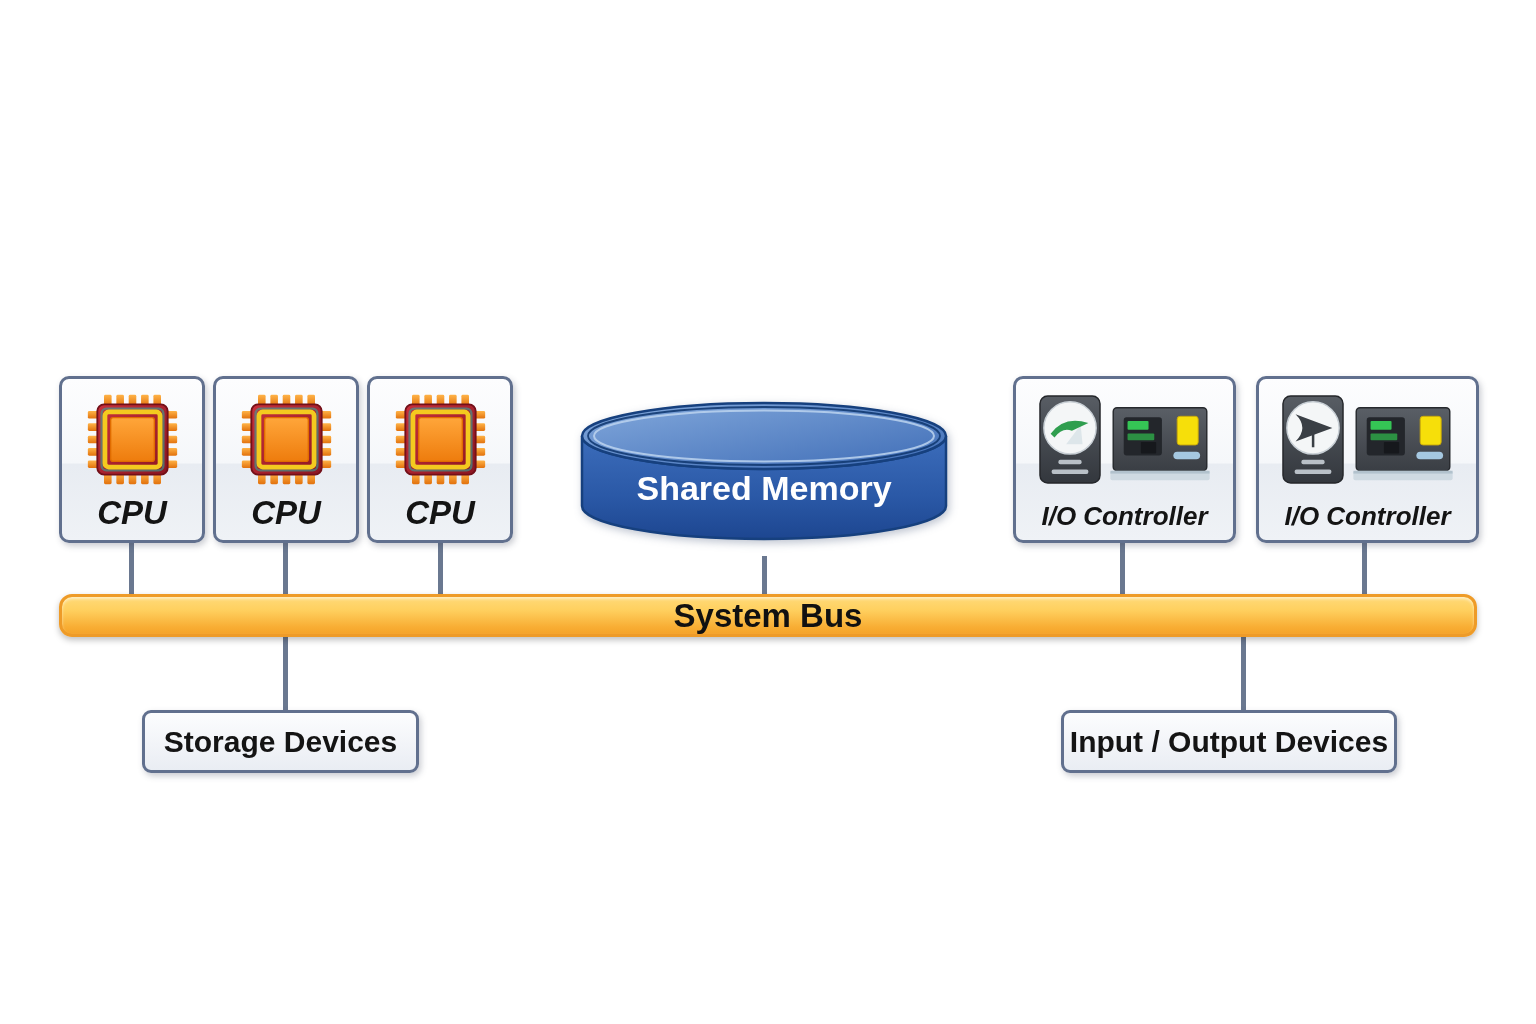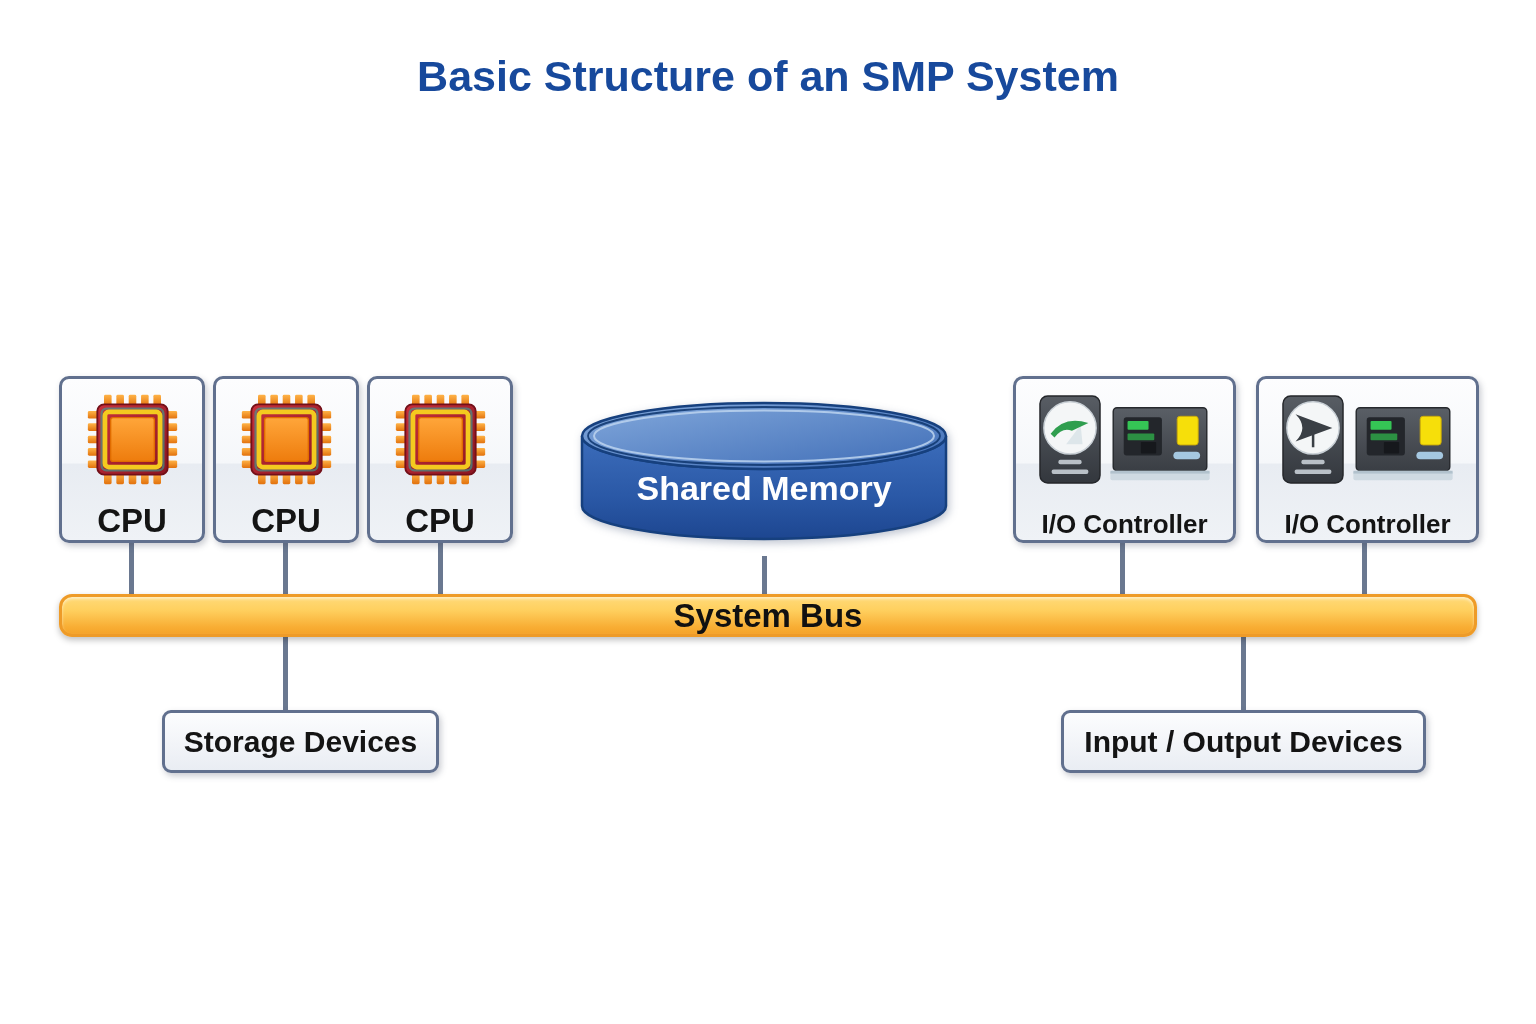--- a/index.html
+++ b/index.html
@@ -16,21 +16,21 @@
   
   .node {
     position:absolute; top:376px; height:167px; box-sizing:border-box;
     background:linear-gradient(180deg,#fdfdfe 0%,#f5f7fa 52%,#e8ecf2 53%,#eff2f6 100%);
     border:3px solid #61708e; border-radius:10px;
     box-shadow:2px 3px 6px rgba(60,70,90,.28);
     display:flex; flex-direction:column; align-items:center;
   }
   .node.cpu { width:146px; }
   .node.io  { width:223px; }
-  .node-label { margin-top:auto; font-size:33px; font-weight:bold; color:#141414; white-space:nowrap; }
+  .node-label { margin-top:auto; margin-bottom:8px; font-size:33px; font-weight:bold; color:#141414; white-space:nowrap;font-style:italic; }
   .node.io .node-label { font-size:26px; }
   .chip-icon { margin-top:13px; }
   .io-icons { display:flex; align-items:flex-end; gap:5px; margin-top:15px; }
   
   .memory { position:absolute; left:577px; top:395px; width:374px; height:156px; }
   .memory svg { filter:drop-shadow(2px 3px 4px rgba(40,60,100,.3)); }
   .memory-label {
     position:absolute; left:0; top:74px; width:100%; text-align:center;
     color:#ffffff; font-size:34px; font-weight:bold; white-space:nowrap;
   }
@@ -45,22 +45,22 @@
   .bus-label { font-size:33px; font-weight:bold; color:#111111; }
   
   .device-box {
     position:absolute; top:710px; height:63px; box-sizing:border-box;
     background:linear-gradient(180deg,#fcfdfe 0%,#f2f4f8 55%,#e9edf3 100%);
     border:3px solid #61708e; border-radius:9px;
     box-shadow:2px 3px 6px rgba(60,70,90,.28);
     display:flex; align-items:center; justify-content:center;
     font-size:30px; font-weight:bold; color:#141414; white-space:nowrap;
   }
-  .storage { left:162px; width:277px; }
-  .io-devices { left:1061px; width:365px; }
+  .storage { left:142px; width:277px; }
+  .io-devices { left:1061px; width:336px; }
 </style>
 </head>
 <body>
 
 <svg width="0" height="0" style="position:absolute" aria-hidden="true">
   <defs>
     <linearGradient id="gPin" x1="0" y1="0" x2="0" y2="1">
       <stop offset="0" stop-color="#ffb347"></stop>
         <stop offset="1" stop-color="#e2720d"></stop>
     </linearGradient>
@@ -87,21 +87,20 @@
     </linearGradient>
     <linearGradient id="gPanel" x1="0" y1="0" x2="0" y2="1">
       <stop offset="0" stop-color="#5a5f66"></stop>
         <stop offset="1" stop-color="#3a3e44"></stop>
     </linearGradient>
   </defs>
 </svg>
 
 <div class="stage">
 
-  <h1 class="title">Basic Structure of an SMP System</h1>
 
   <div class="conn" style="left:129px; top:538px; height:58px;"></div>
   <div class="conn" style="left:283px; top:538px; height:58px;"></div>
   <div class="conn" style="left:438px; top:538px; height:58px;"></div>
   <div class="conn" style="left:762px; top:556px; height:40px;"></div>
   <div class="conn" style="left:1120px; top:538px; height:58px;"></div>
   <div class="conn" style="left:1362px; top:538px; height:58px;"></div>
   <div class="conn" style="left:283px; top:634px; height:78px;"></div>
   <div class="conn" style="left:1241px; top:634px; height:78px;"></div>
 

